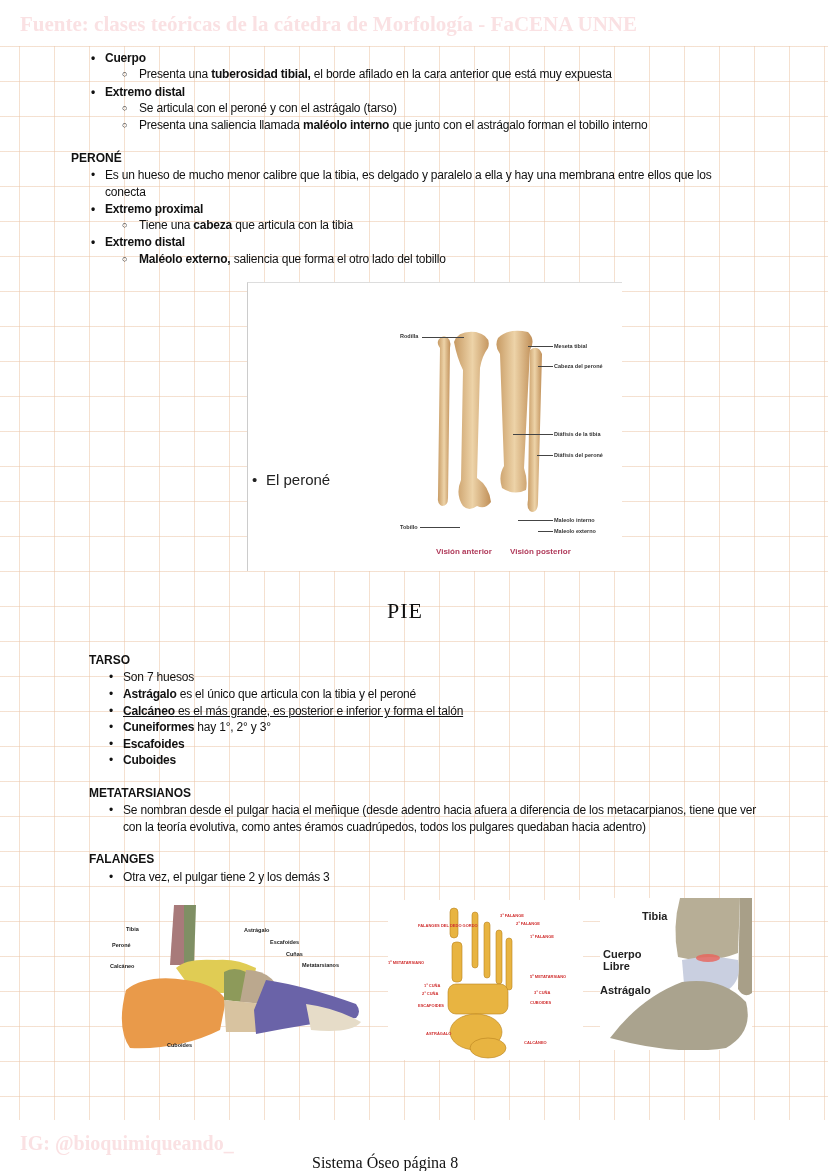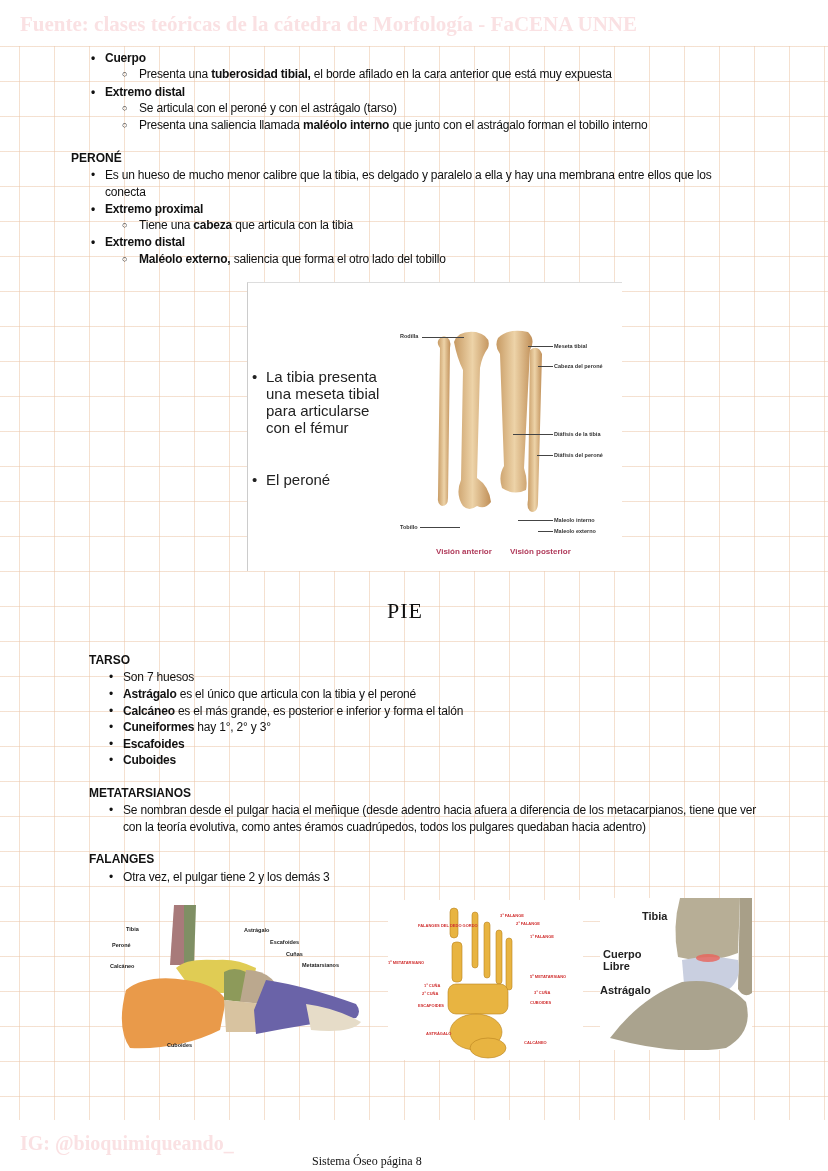--- a/index.html
+++ b/index.html
@@ -9,21 +9,21 @@
     background-image:
       linear-gradient(to right, rgba(236,200,170,0.55) 1px, transparent 1px),
       linear-gradient(to bottom, rgba(236,200,170,0.55) 1px, transparent 1px);
     background-size:35px 35px;
     background-position:19px 0px, 0 -0px;
   }
   .watermark { position:absolute; font-family:"Liberation Serif", serif; font-weight:bold;
     color:rgba(240,170,175,0.35); }
   .wm-top { left:20px; top:12px; font-size:21px; }
   .wm-bottom { left:20px; top:1132px; font-size:20px; }
-  .footer { position:absolute; left:312px; top:1154px; font-size:12px;
+  .footer { position:absolute; left:312px; top:1154px; font-size:16px;
     font-family:"Liberation Serif", serif; color:#111; }
   .txt { position:absolute; font-size:12px; line-height:17px; font-family:"Liberation Sans", sans-serif; letter-spacing:-0.2px; }
   .bullet::before { content:"\2022"; position:absolute; left:-14px; }
   .circle::before { content:"\25CB"; position:absolute; left:-17px; font-size:9px; top:0; }
   .bullet, .circle { position:absolute; }
   b { font-weight:bold; }
   .heading { position:absolute; font-weight:bold; font-size:12px; }
   .pie-title { position:absolute; left:387px; top:598px; font-size:22px; letter-spacing:1px;
     font-family:Liberation Serif, serif; font-weight:normal; }
 
@@ -62,26 +62,20 @@
   <div class="heading" style="left:71px;top:151px;">PERONÉ</div>
   <div class="txt bullet" style="left:105px;top:167px;">Es un hueso de mucho menor calibre que la tibia, es delgado y paralelo a ella y hay una membrana entre ellos que los</div>
   <div class="txt" style="left:105px;top:184px;">conecta</div>
   <div class="txt bullet" style="left:105px;top:201px;font-weight:bold;">Extremo proximal</div>
   <div class="txt circle" style="left:139px;top:217px;"><span>Tiene una </span><b>cabeza</b><span> que articula con la tibia</span></div>
   <div class="txt bullet" style="left:105px;top:234px;font-weight:bold;">Extremo distal</div>
   <div class="txt circle" style="left:139px;top:251px;"><b>Maléolo externo,</b><span> saliencia que forma el otro lado del tobillo</span></div>
 </div>
 
 <div class="slide">
-  <div class="slide-bullet" style="top:85px;">
-    <div>La tibia presenta</div>
-    <div>una meseta tibial</div>
-    <div>para articularse</div>
-    <div>con el fémur</div>
-  </div>
   <div class="slide-bullet" style="top:188px;">El peroné</div>
 
   <svg style="position:absolute;left:170px;top:45px;" width="150" height="205" viewBox="0 0 150 205">
     <defs>
       <linearGradient id="bone" x1="0" x2="1">
         <stop offset="0" stop-color="#c79a63"></stop>
         <stop offset="0.5" stop-color="#edd3a8"></stop>
         <stop offset="1" stop-color="#c08f58"></stop>
       </linearGradient>
     </defs>
@@ -112,21 +106,21 @@
   <div class="scap" style="left:188px;top:264px;">Visión anterior</div>
   <div class="scap" style="left:246px;top:264px;margin-left:16px;">Visión posterior</div>
 </div>
 
 <div class="pie-title">PIE</div>
 
 <div>
   <div class="heading" style="left:89px;top:653px;">TARSO</div>
   <div class="txt bullet" style="left:123px;top:669px;"><b></b><span>Son 7 huesos</span></div>
   <div class="txt bullet" style="left:123px;top:686px;"><b>Astrágalo</b><span> es el único que articula con la tibia y el peroné</span></div>
-  <div class="txt bullet" style="left:123px;top:703px;"><b>Calcáneo</b><span> es el más grande, es posterior e inferior y forma el talón</span></div>
+  <div class="txt bullet" style="left:123px;top:703px;text-decoration:underline;"><b>Calcáneo</b><span> es el más grande, es posterior e inferior y forma el talón</span></div>
   <div class="txt bullet" style="left:123px;top:719px;"><b>Cuneiformes</b><span> hay 1°, 2° y 3°</span></div>
   <div class="txt bullet" style="left:123px;top:736px;"><b>Escafoides</b><span></span></div>
   <div class="txt bullet" style="left:123px;top:752px;"><b>Cuboides</b><span></span></div>
 </div>
 
 <div>
   <div class="heading" style="left:89px;top:786px;">METATARSIANOS</div>
   <div class="txt bullet" style="left:123px;top:802px;">Se nombran desde el pulgar hacia el meñique (desde adentro hacia afuera a diferencia de los metacarpianos, tiene que ver</div>
   <div class="txt" style="left:123px;top:819px;">con la teoría evolutiva, como antes éramos cuadrúpedos, todos los pulgares quedaban hacia adentro)</div>
 </div>

